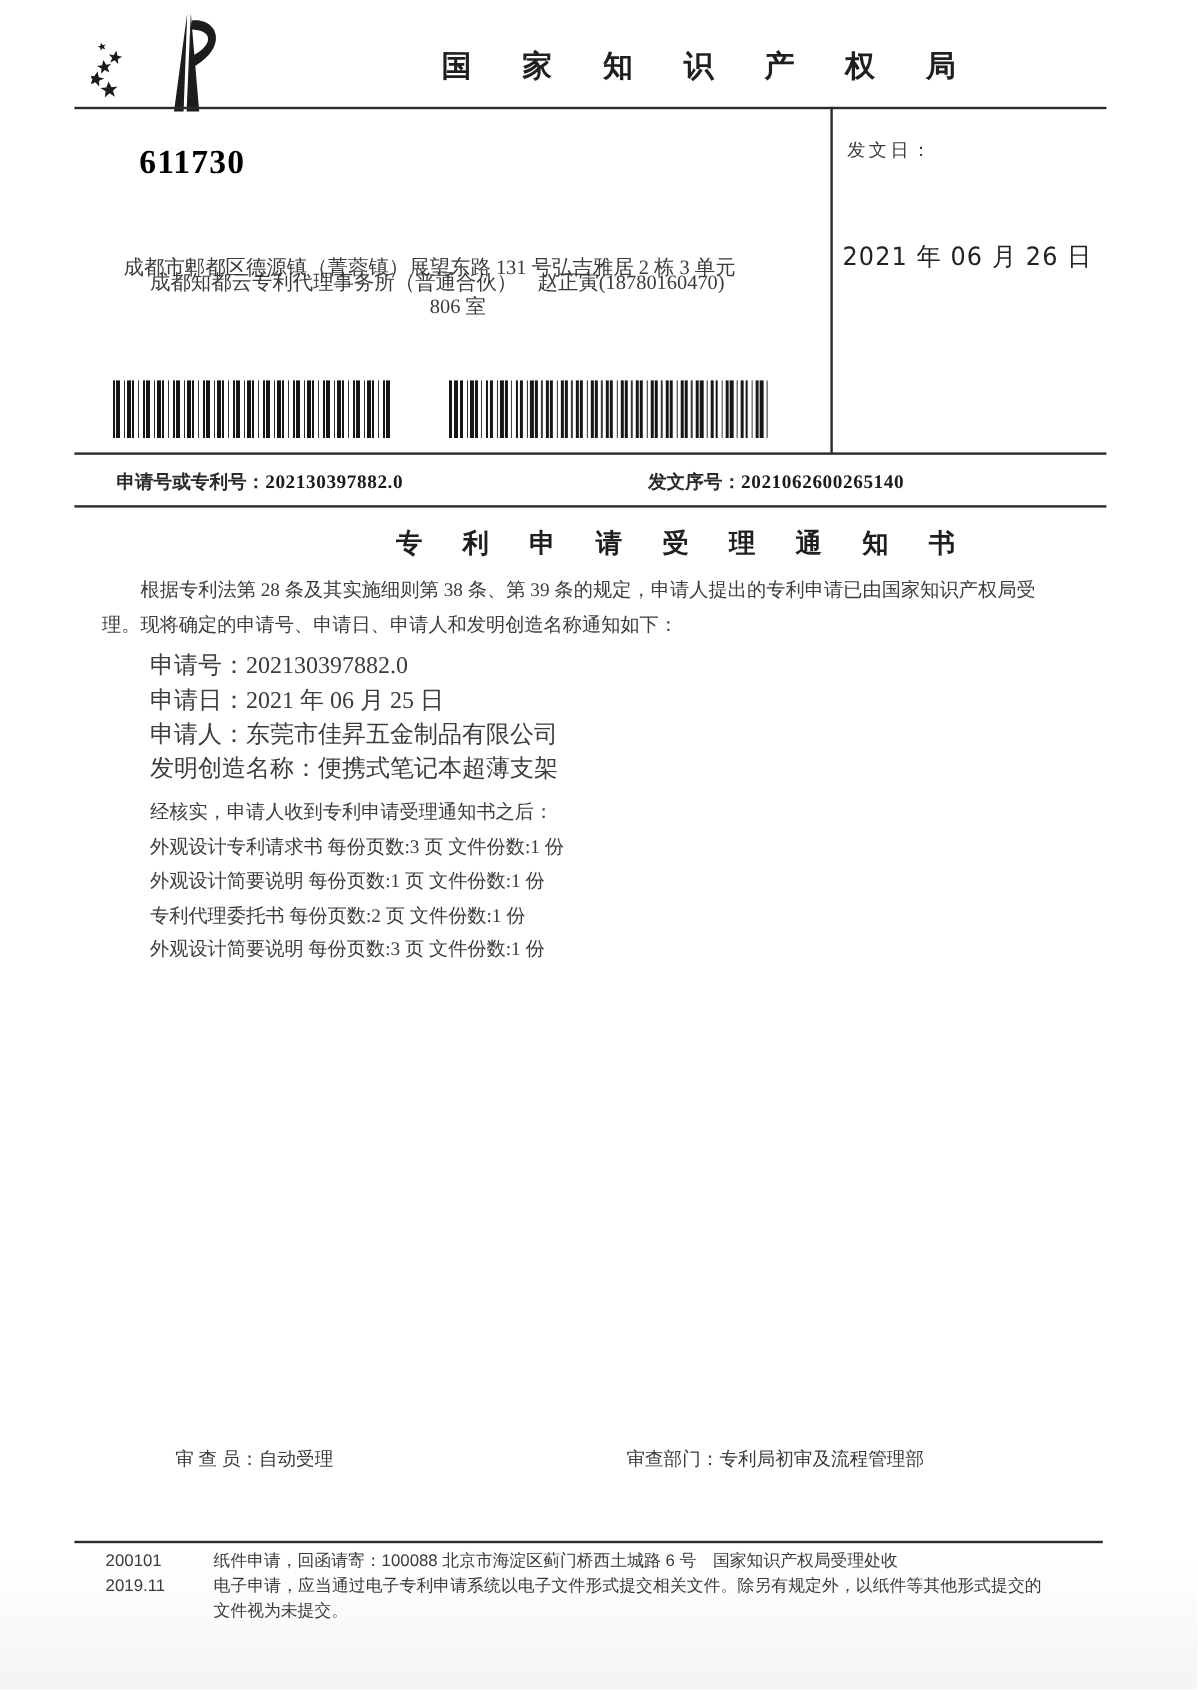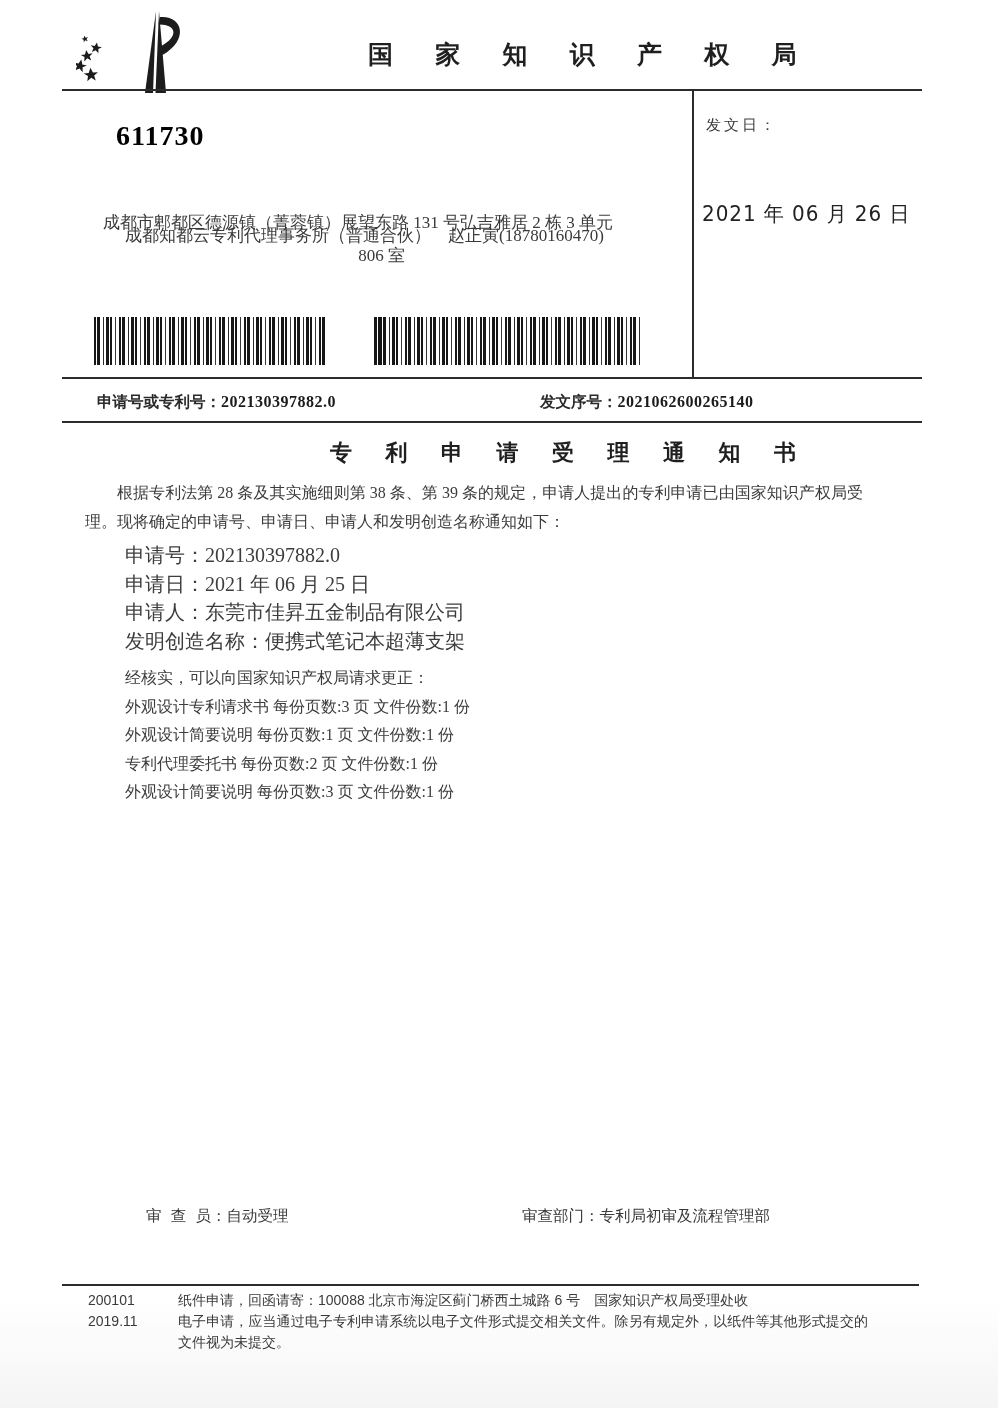--- a/index.html
+++ b/index.html
@@ -79,21 +79,21 @@
   .docs{left:125px;top:664px;font-size:16px;line-height:28.5px;color:#3c3c3c;}
 
   
   .tips{left:85px;top:950px;width:800px;font-size:13.5px;color:#3c3c3c;}
   .tips-title{line-height:22px;margin:0;}
   .tips p{margin:0;text-indent:2em;line-height:28px;text-align:justify;}
   .tips p.first{margin-top:6px;}
 
   
   .signoff{top:1206px;font-size:15.5px;color:#3a3a3a;white-space:nowrap;}
-  .signoff-left{left:146px;font-family:Liberation Mono, monospace;}
+  .signoff-left{left:146px;}
   .signoff-right{left:522px;}
 
   
   .footer{
     left:88px;top:1290px;width:840px;display:flex;
     font-family:"Liberation Sans","DejaVu Sans",sans-serif;
     font-size:14px;line-height:21px;color:#3a3a3a;
   }
   .footer-codes{width:90px;flex:0 0 90px;}
   .footer-text{width:690px;flex:0 0 690px;text-align:justify;}
@@ -154,21 +154,21 @@
   <div class="abs intro">根据专利法第 28 条及其实施细则第 38 条、第 39 条的规定，申请人提出的专利申请已由国家知识产权局受理。现将确定的申请号、申请日、申请人和发明创造名称通知如下：</div>
 
   <div class="abs fields">
     <div><span>申请号：</span><span>202130397882.0</span></div>
     <div><span>申请日：</span><span>2021 年 06 月 25 日</span></div>
     <div><span>申请人：</span><span>东莞市佳昇五金制品有限公司</span></div>
     <div><span>发明创造名称：</span><span>便携式笔记本超薄支架</span></div>
   </div>
 
   <div class="abs docs">
-    <div>经核实，可以向国家知识产权局请求更正：</div>
+    <div>经核实，申请人收到专利申请受理通知书之后：</div>
     <div>外观设计专利请求书 每份页数:3 页  文件份数:1 份</div>
     <div>外观设计简要说明 每份页数:1 页  文件份数:1 份</div>
     <div>专利代理委托书 每份页数:2 页  文件份数:1 份</div>
     <div>外观设计简要说明  每份页数:3 页  文件份数:1 份</div>
   </div>
 
 
   <div class="abs signoff signoff-left">
     <span>审 查 员：</span><span>自动受理</span>
   </div>

